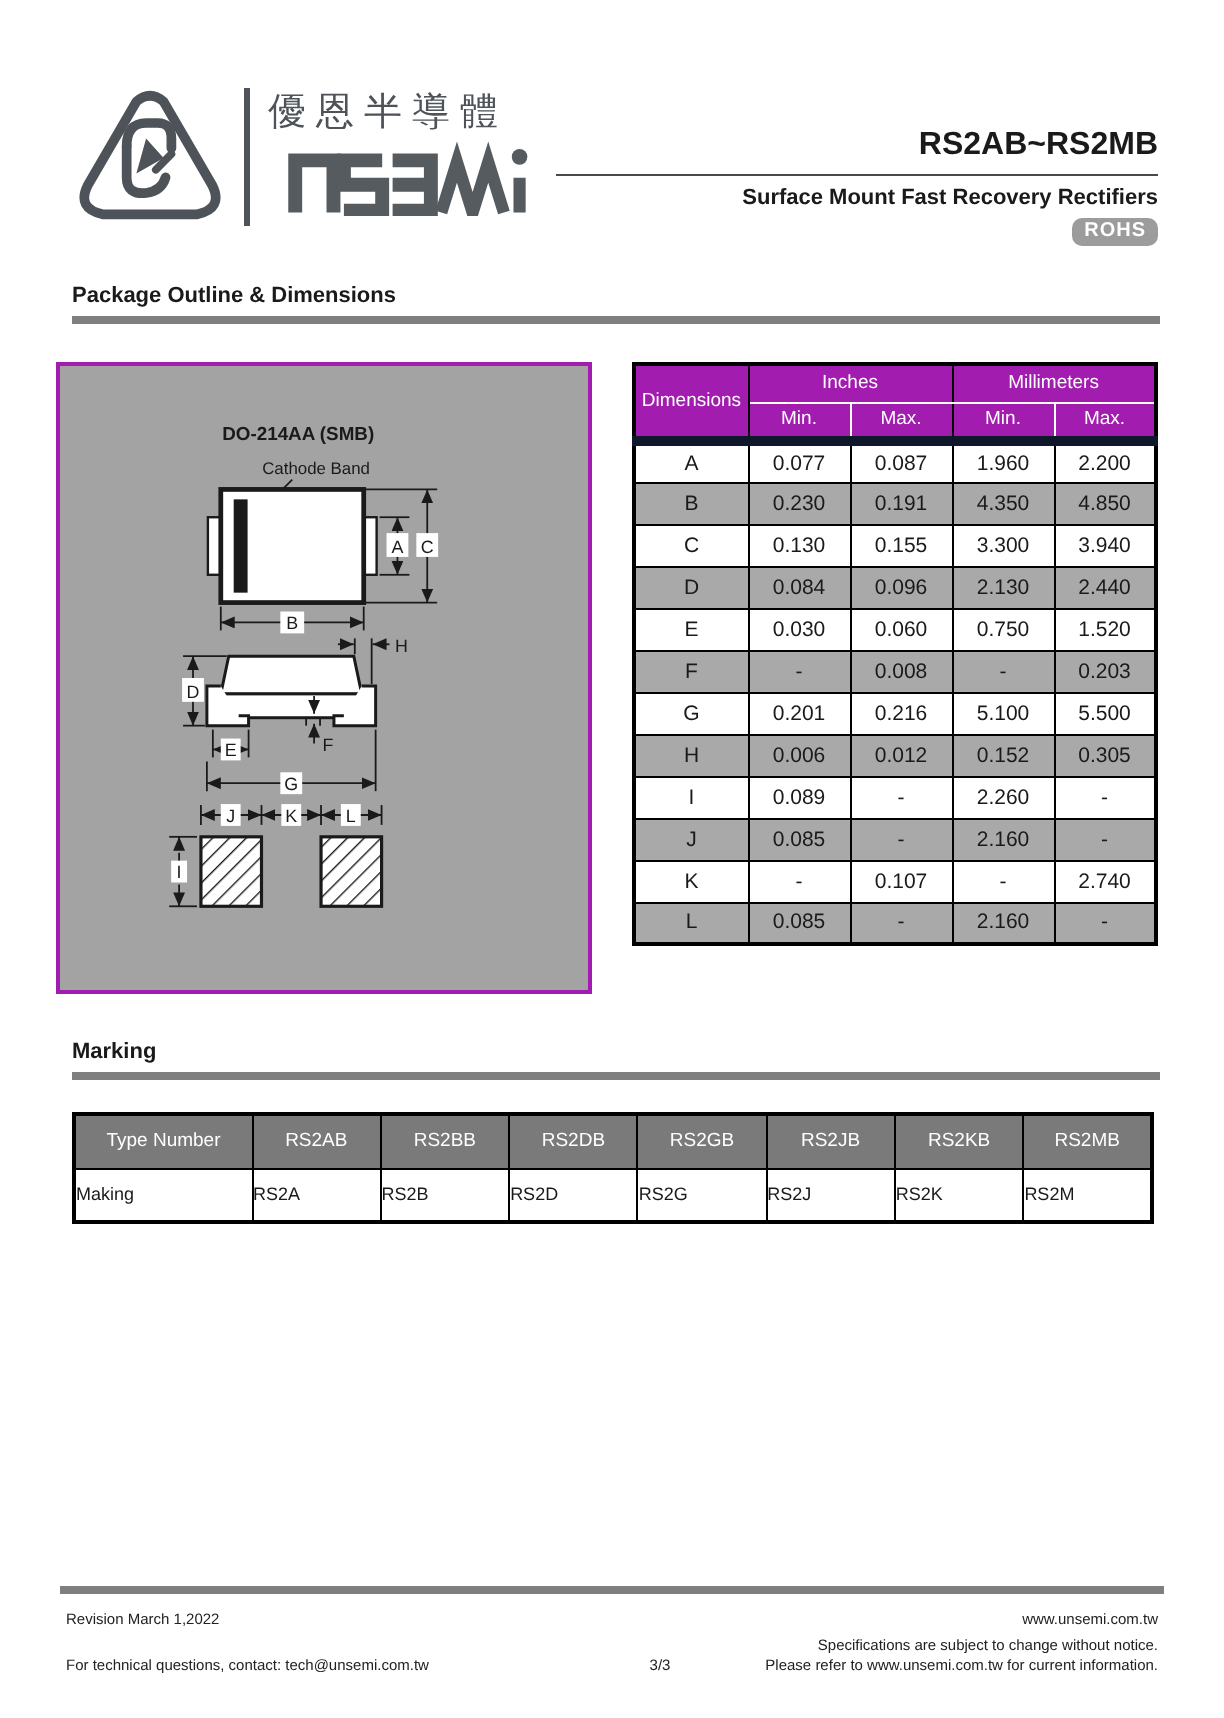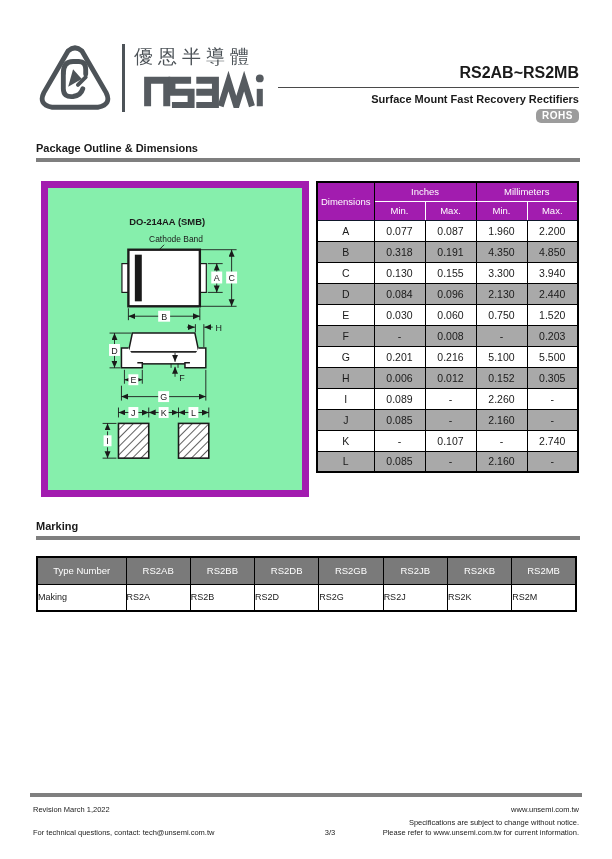--- a/index.html
+++ b/index.html
@@ -17,33 +17,33 @@
   .subtitle { position:absolute; top:93px; right:33px; font-size:11px; font-weight:bold; }
   .rohs { position:absolute; top:109px; right:33px; background:#9c9c9c; color:#fff; font-weight:bold; font-size:10px; padding:1px 6px 2px 6px; border-radius:5px; letter-spacing:0.5px; }
 
   
   .sec-head { position:absolute; left:36px; font-size:11px; font-weight:bold; }
   .sec-rule { position:absolute; left:36px; right:32px; height:3.5px; background:#7f7f7f; }
   #pkg-head { top:142px; }  #pkg-rule { top:158px; }
   #mark-head { top:520px; } #mark-rule { top:536px; }
 
   
-  .draw-box { position:absolute; left:41px; top:181px; width:268px; height:316px; border:7px solid #a21caf; background:#86efac; }
+  .draw-box { position:absolute; left:28px; top:181px; width:268px; height:316px; border:2px solid #a21caf; background:#a3a3a3; }
   svg text { font-family:"Liberation Sans", sans-serif; fill:#1a1a1a; }
   .dline { stroke:#1a1a1a; stroke-width:0.9; fill:none; }
   .oline { stroke:#1a1a1a; fill:#fff; }
   .lbl { font-size:9px; text-anchor:middle; }
   .ttl { font-size:9.5px; font-weight:bold; text-anchor:middle; }
   .cap { font-size:8.5px; text-anchor:middle; }
 
   
   .dims { position:absolute; left:316px; top:181px; width:261px; border-collapse:collapse; table-layout:fixed; border:2px solid #000; }
   .dims th { background:#a21caf; color:#fff; font-weight:normal; font-size:9.5px; border:1px solid #fff; height:19px; }
   .dims th.bk-r { border-right:1px solid #000; }
-  .dims th.bk-b { border-bottom:1px solid #0f172a; }
+  .dims th.bk-b { border-bottom:5px solid #0f172a; }
   .dims td { border:1px solid #000; text-align:center; font-size:10.5px; height:21px; background:#fff; }
   .dims tr.alt td { background:#a9a9a9; }
 
   
   .marks { position:absolute; left:36px; top:556px; width:541px; border-collapse:collapse; table-layout:fixed; border:2px solid #000; }
   .marks th { background:#7a7a7a; color:#fff; font-weight:normal; font-size:9.5px; border:1px solid #000; height:27px; }
   .marks td { border:1px solid #000; font-size:9px; height:27px; background:#fff; }
 
   
   .foot-rule { position:absolute; left:30px; right:30px; top:793px; height:3.5px; background:#7f7f7f; }
@@ -221,21 +221,21 @@
     <tbody>
       <tr>
           <td>A</td>
           <td>0.077</td>
           <td>0.087</td>
           <td>1.960</td>
           <td>2.200</td>
         </tr>
       <tr class="alt">
           <td>B</td>
-          <td>0.318</td>
+          <td>0.230</td>
           <td>0.191</td>
           <td>4.350</td>
           <td>4.850</td>
         </tr>
       <tr>
           <td>C</td>
           <td>0.130</td>
           <td>0.155</td>
           <td>3.300</td>
           <td>3.940</td>

